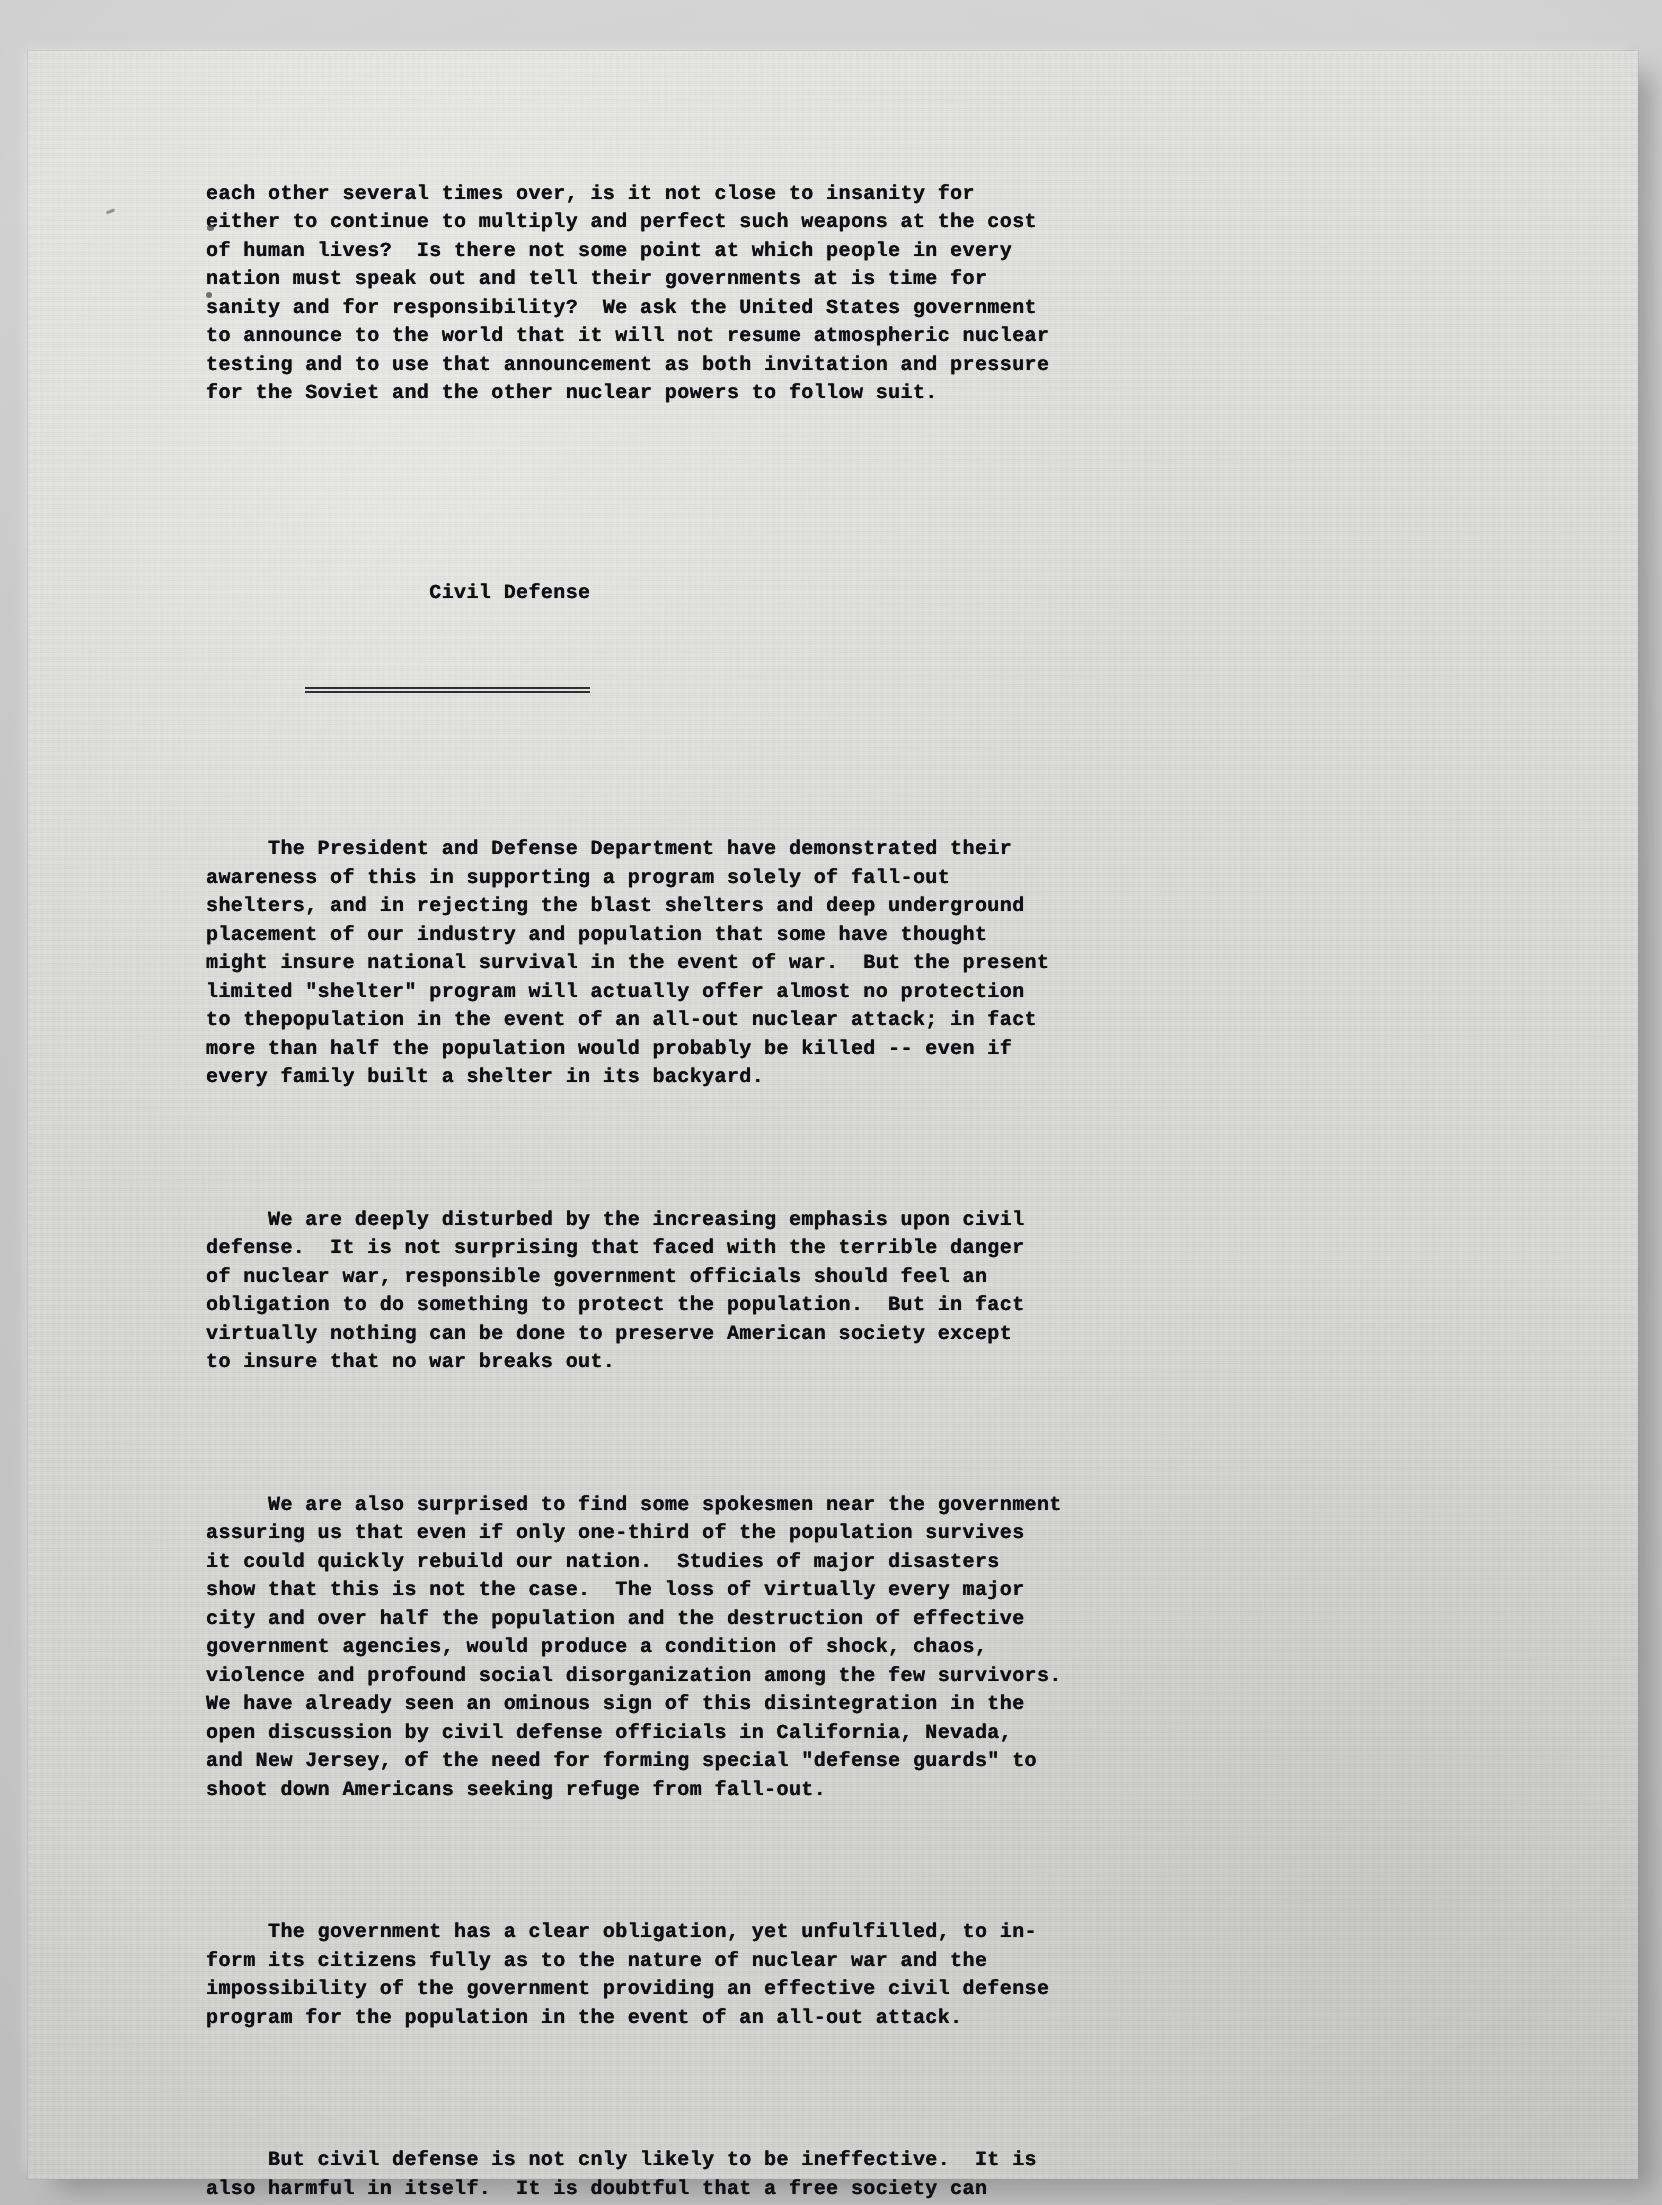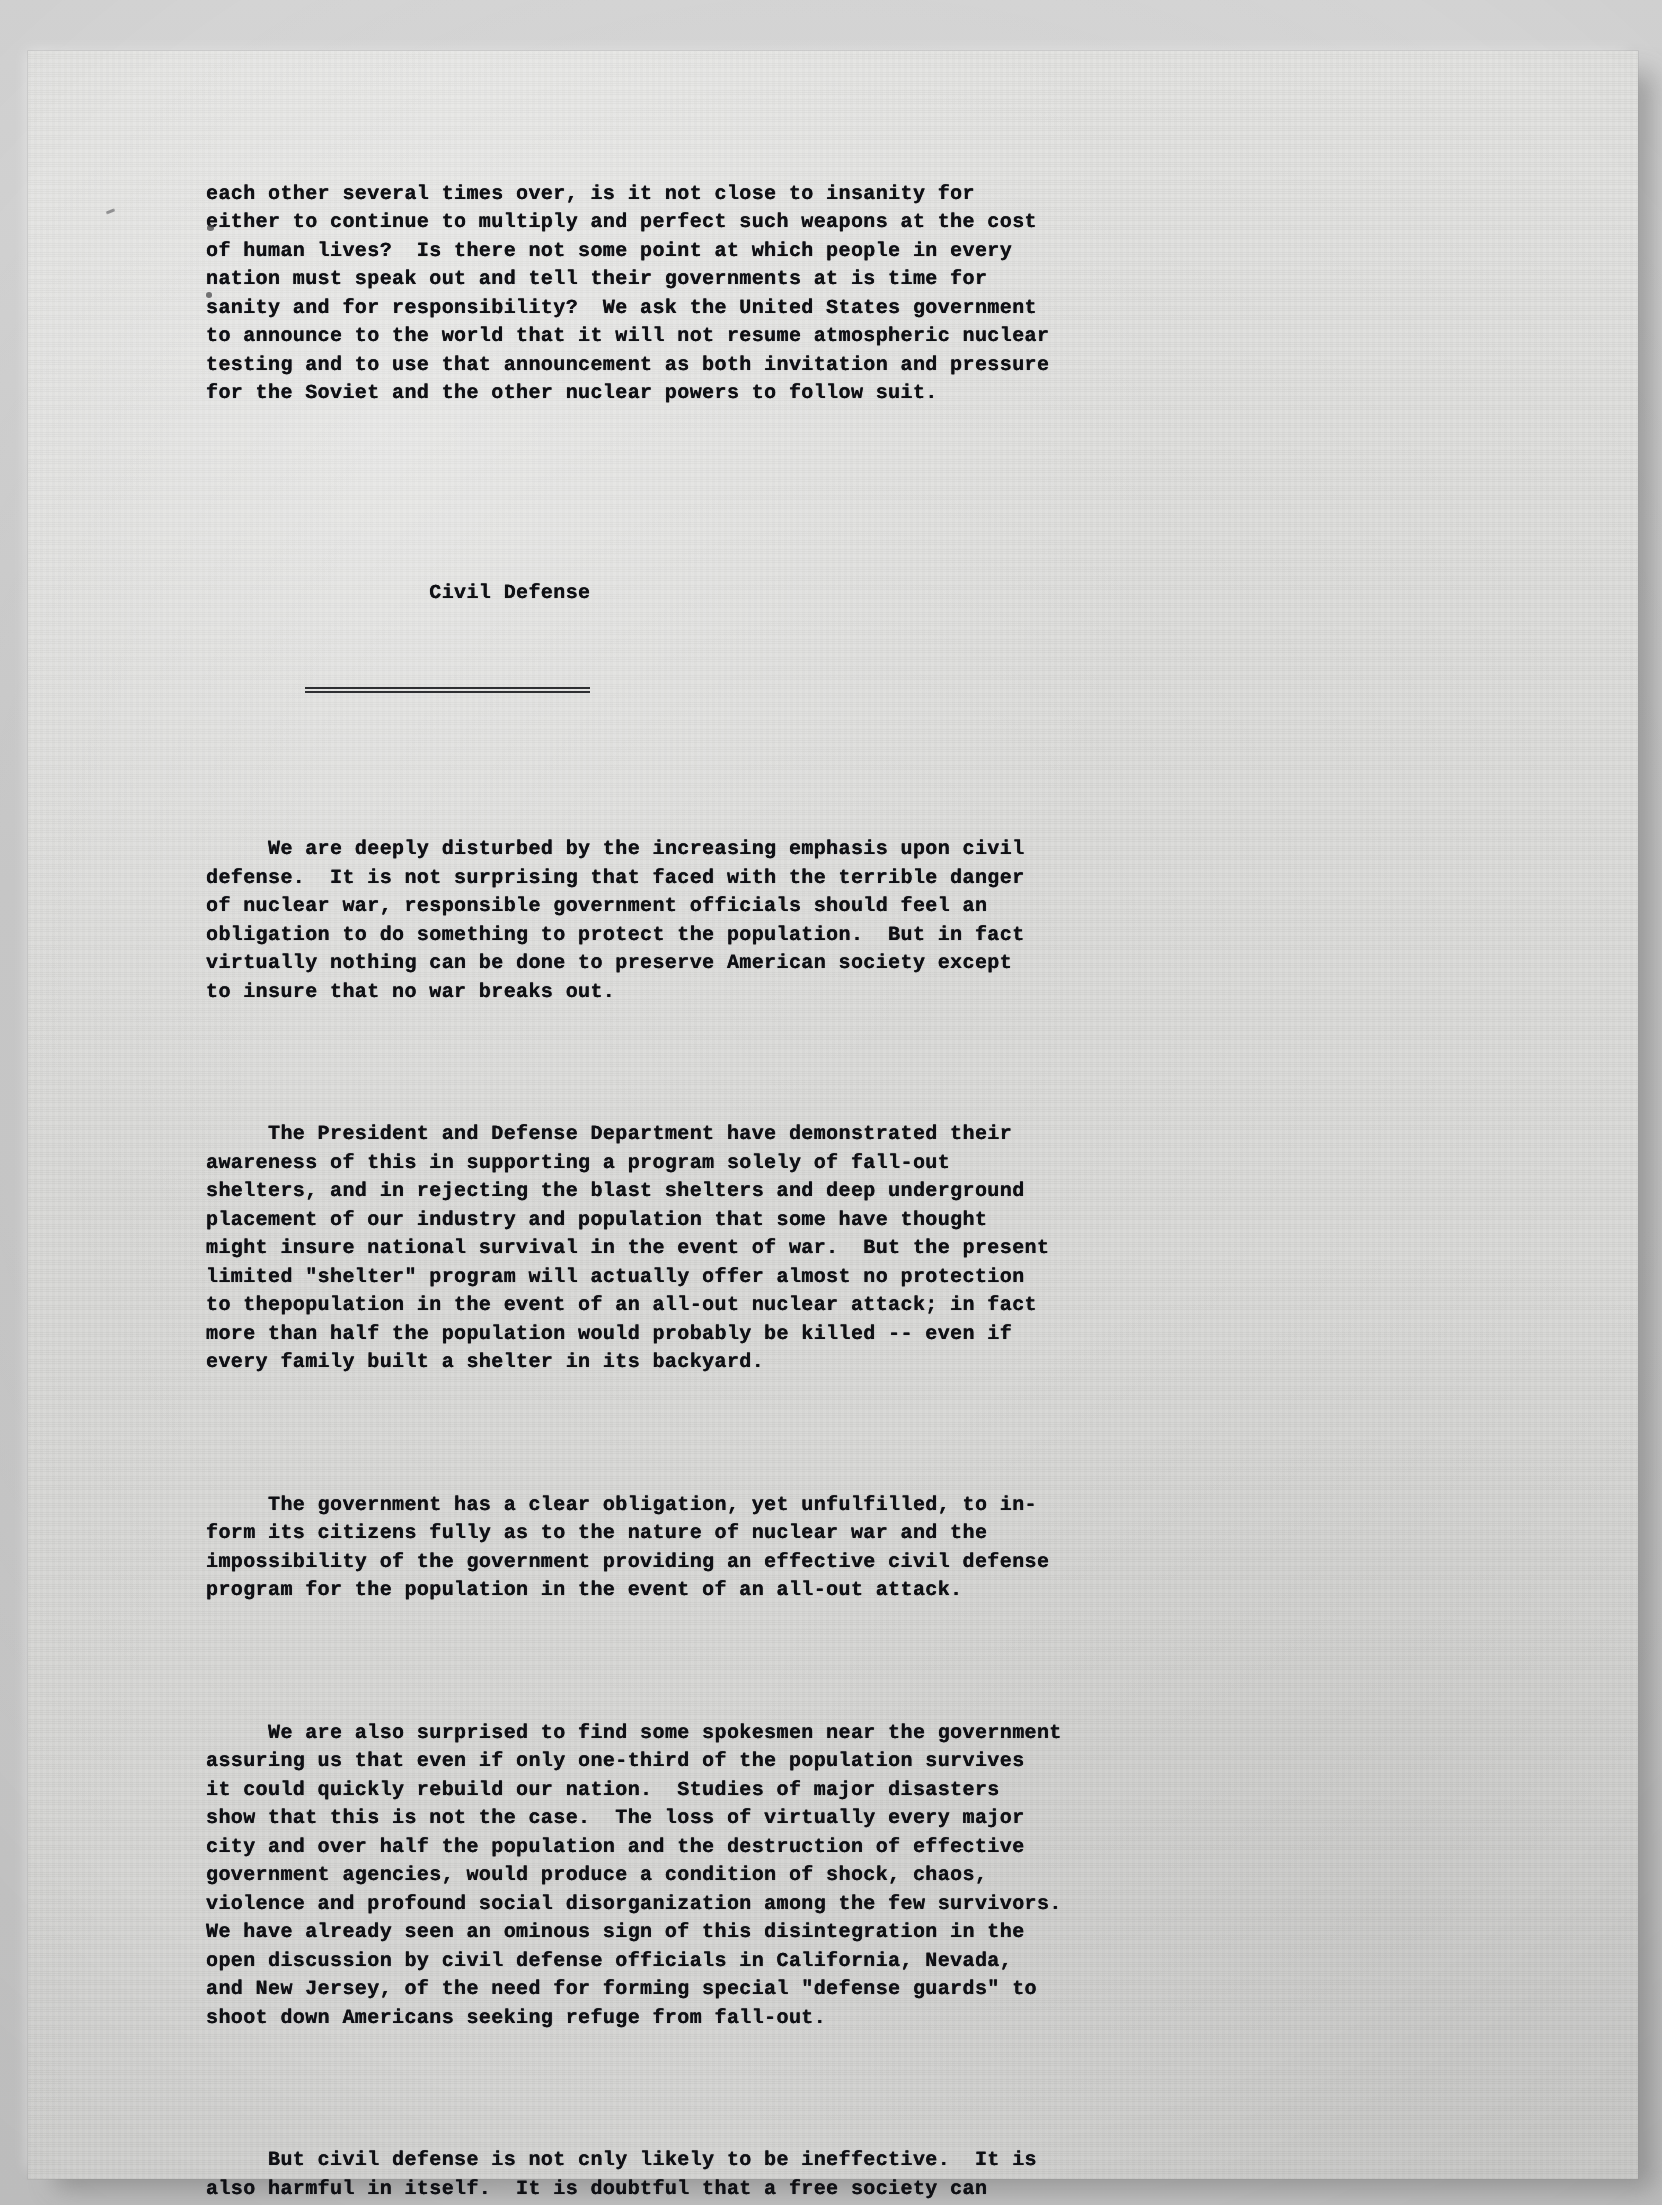--- a/index.html
+++ b/index.html
@@ -181,54 +181,54 @@
 for the Soviet and the other nuclear powers to follow suit.</div>
 
       <div id="heading-block">
         <span class="heading-word-wrap">
           <span>Civil Defense</span>
           <span class="ul1"></span>
           <span class="ul2"></span>
         </span>
       </div>
 
-      <div class="para">     We are deeply disturbed by the increasing emphasis upon civil
-defense.  It is not surprising that faced with the terrible danger
-of nuclear war, responsible government officials should feel an
-obligation to do something to protect the population.  But in fact
-virtually nothing can be done to preserve American society except
-to insure that no war breaks out.</div>
-
       <div class="para">     The President and Defense Department have demonstrated their
 awareness of this in supporting a program solely of fall-out
 shelters, and in rejecting the blast shelters and deep underground
 placement of our industry and population that some have thought
 might insure national survival in the event of war.  But the present
 limited "shelter" program will actually offer almost no protection
 to thepopulation in the event of an all-out nuclear attack; in fact
 more than half the population would probably be killed -- even if
 every family built a shelter in its backyard.</div>
 
-      <div class="para">     The government has a clear obligation, yet unfulfilled, to in-
-form its citizens fully as to the nature of nuclear war and the
-impossibility of the government providing an effective civil defense
-program for the population in the event of an all-out attack.</div>
+      <div class="para">     We are deeply disturbed by the increasing emphasis upon civil
+defense.  It is not surprising that faced with the terrible danger
+of nuclear war, responsible government officials should feel an
+obligation to do something to protect the population.  But in fact
+virtually nothing can be done to preserve American society except
+to insure that no war breaks out.</div>
 
       <div class="para">     We are also surprised to find some spokesmen near the government
 assuring us that even if only one-third of the population survives
 it could quickly rebuild our nation.  Studies of major disasters
 show that this is not the case.  The loss of virtually every major
 city and over half the population and the destruction of effective
 government agencies, would produce a condition of shock, chaos,
 violence and profound social disorganization among the few survivors.
 We have already seen an ominous sign of this disintegration in the
 open discussion by civil defense officials in California, Nevada,
 and New Jersey, of the need for forming special "defense guards" to
 shoot down Americans seeking refuge from fall-out.</div>
 
+      <div class="para">     The government has a clear obligation, yet unfulfilled, to in-
+form its citizens fully as to the nature of nuclear war and the
+impossibility of the government providing an effective civil defense
+program for the population in the event of an all-out attack.</div>
+
       <div class="para tight">     But civil defense is not cnly likely to be ineffective.  It is
 also harmful in itself.  It is doubtful that a free society can
 survive preparations for total war, much less the war itself.  The
 building of shelters will serve no real purpose unless the population
 has been trained to use these facilities "rationally."  Without
 proper indoctrination an attack warning would produce a national
 stampede.  To prevent this an iron framework of central control, with
 obedience made habitual by constant drill, would have to extend to
 every school, office, church, and home in the United States.  The
 discipline required of civilians would in fact be the discipline of

